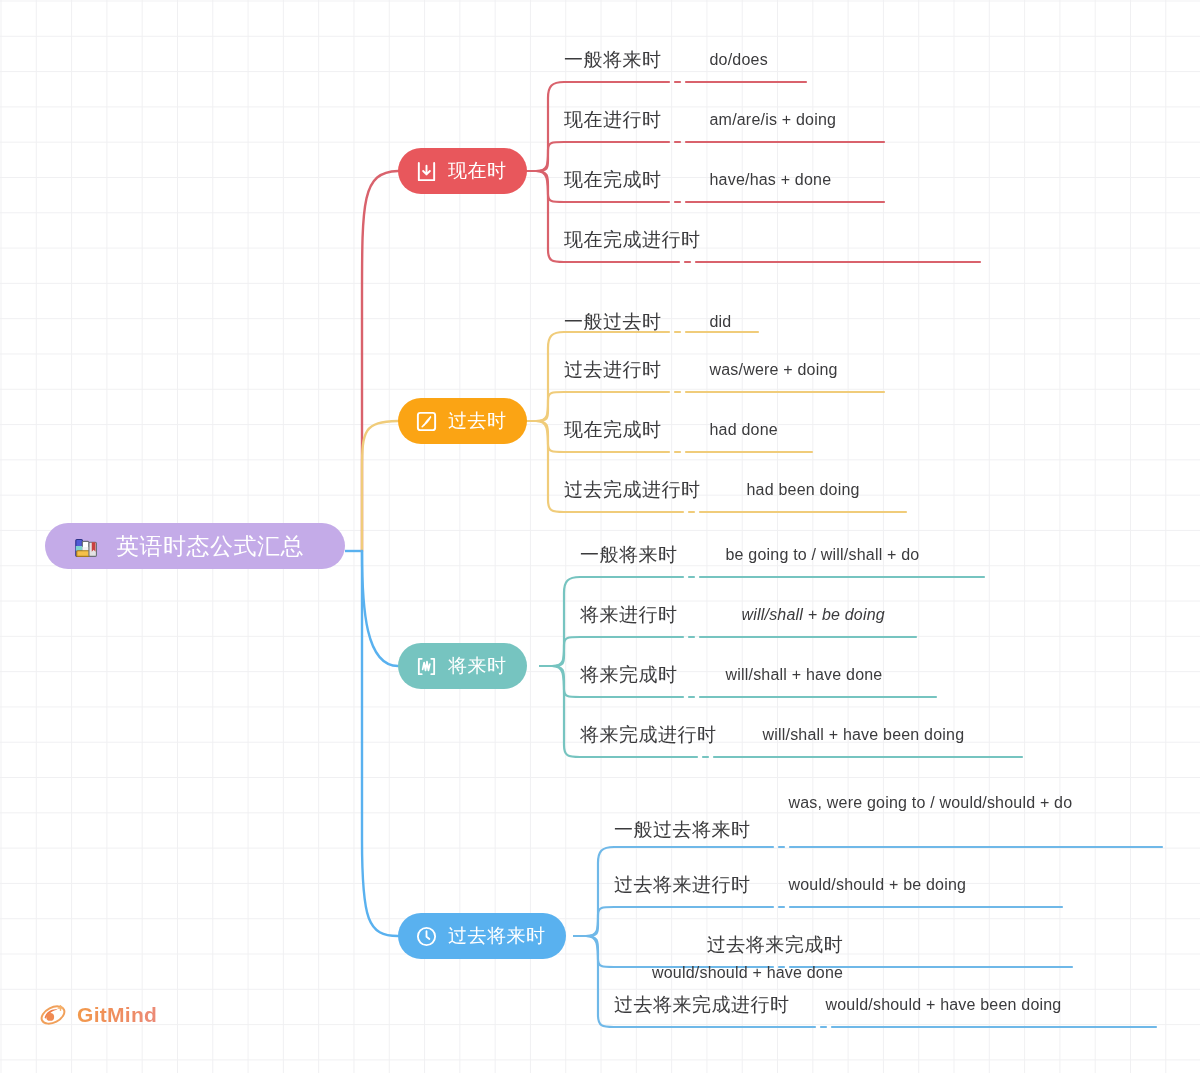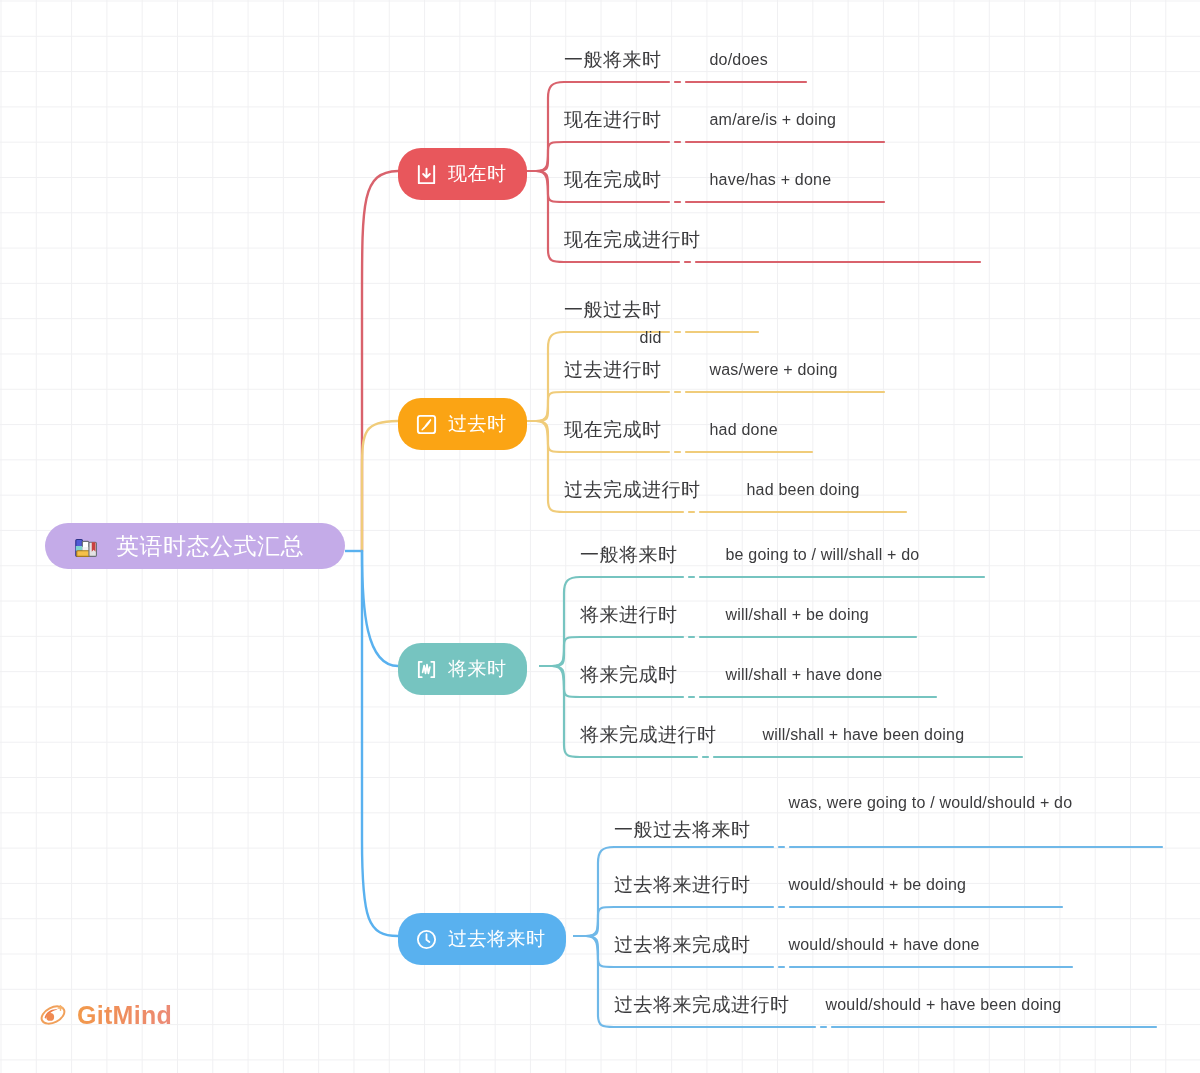--- a/index.html
+++ b/index.html
@@ -55,21 +55,21 @@
   .root-label {
     color: #ffffff;
     font-size: 23px;
     letter-spacing: 0.5px;
     white-space: nowrap;
   }
 
   
   .branch-node {
     position: absolute;
-    height: 52px;
+    height: 46px;
     border-radius: 23px;
     display: flex;
     align-items: center;
     gap: 10px;
     padding: 0 20px 0 17px;
     white-space: nowrap;
   }
   .branch-icon {
     width: 23px;
     height: 23px;
@@ -117,21 +117,21 @@
   .watermark {
     position: absolute;
     left: 38px;
     top: 1000px;
     display: flex;
     align-items: center;
     gap: 9px;
   }
   .wm-icon { width: 30px; height: 30px; display: block; }
   .wm-text {
-    font-size: 25px;
+    font-size: 21px;
     font-weight: bold;
     letter-spacing: 0.3px;
     background: linear-gradient(100deg, #f29a4a 0%, #ef8d5e 50%, #eb8a78 100%);
     -webkit-background-clip: text;
     background-clip: text;
     color: #ee9156;
     -webkit-text-fill-color: transparent;
   }
 </style>
 </head>
@@ -301,21 +301,21 @@
     <span class="leaf-en" style="margin-left:48px;">am/are/is + doing</span>
   </div>
   <div class="leaf" style="left:564px; top:166px;">
     <span class="leaf-zh">现在完成时</span>
     <span class="leaf-en" style="margin-left:48px;">have/has + done</span>
   </div>
   <div class="leaf" style="left:564px; top:226px;">
     <span class="leaf-zh">现在完成进行时</span>
   </div>
 
-  <div class="leaf" style="left:564px; top:296px;flex-direction:column;">
+  <div class="leaf" style="left:564px; top:308px;">
     <span class="leaf-zh">一般过去时</span>
     <span class="leaf-en" style="margin-left:48px;">did</span>
   </div>
   <div class="leaf" style="left:564px; top:356px;">
     <span class="leaf-zh">过去进行时</span>
     <span class="leaf-en" style="margin-left:48px;">was/were + doing</span>
   </div>
   <div class="leaf" style="left:564px; top:416px;">
     <span class="leaf-zh">现在完成时</span>
     <span class="leaf-en" style="margin-left:48px;">had done</span>
@@ -324,40 +324,40 @@
     <span class="leaf-zh">过去完成进行时</span>
     <span class="leaf-en" style="margin-left:46px;">had been doing</span>
   </div>
 
   <div class="leaf" style="left:580px; top:541px;">
     <span class="leaf-zh">一般将来时</span>
     <span class="leaf-en" style="margin-left:48px;">be going to / will/shall + do</span>
   </div>
   <div class="leaf" style="left:580px; top:601px;">
     <span class="leaf-zh">将来进行时</span>
-    <span class="leaf-en" style="margin-left:48px;">will/shall + be doing</span>
+    <span class="leaf-en" style="margin-left:64px;font-style:italic;">will/shall + be doing</span>
   </div>
   <div class="leaf" style="left:580px; top:661px;">
     <span class="leaf-zh">将来完成时</span>
     <span class="leaf-en" style="margin-left:48px;">will/shall + have done</span>
   </div>
   <div class="leaf" style="left:580px; top:721px;">
     <span class="leaf-zh">将来完成进行时</span>
     <span class="leaf-en" style="margin-left:46px;">will/shall + have been doing</span>
   </div>
 
   <div class="leaf" style="left:614px; top:790px; align-items:flex-start;">
     <span class="leaf-zh" style="margin-top:26px;">一般过去将来时</span>
     <span class="leaf-en wrap" style="margin-left:38px;">was, were going to / would/should + do</span>
   </div>
   <div class="leaf" style="left:614px; top:871px;">
     <span class="leaf-zh">过去将来进行时</span>
     <span class="leaf-en" style="margin-left:38px;">would/should + be doing</span>
   </div>
-  <div class="leaf" style="left:614px; top:931px;">
+  <div class="leaf" style="left:614px; top:931px;flex-direction:column;">
     <span class="leaf-zh">过去将来完成时</span>
     <span class="leaf-en" style="margin-left:38px;">would/should + have done</span>
   </div>
   <div class="leaf" style="left:614px; top:991px;justify-content:space-between;">
     <span class="leaf-zh">过去将来完成进行时</span>
     <span class="leaf-en" style="margin-left:36px;">would/should + have been doing</span>
   </div>
 
   <div class="watermark">
     <svg class="wm-icon" viewBox="0 0 32 32">

